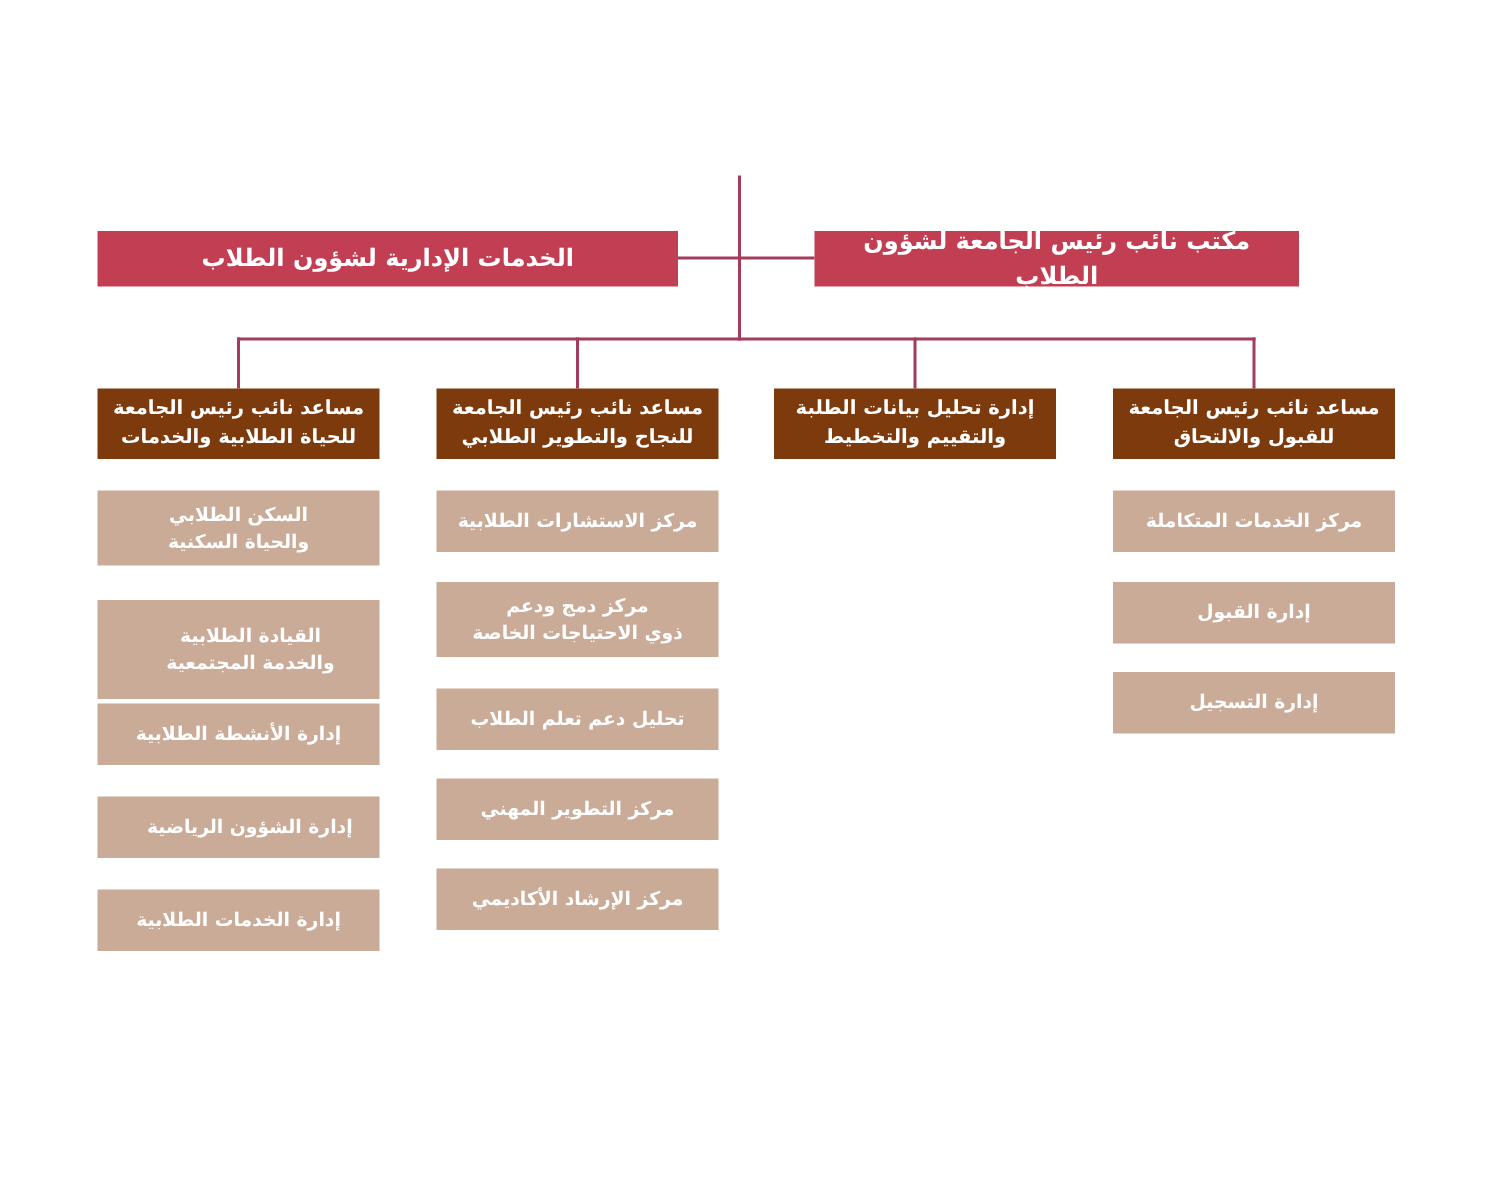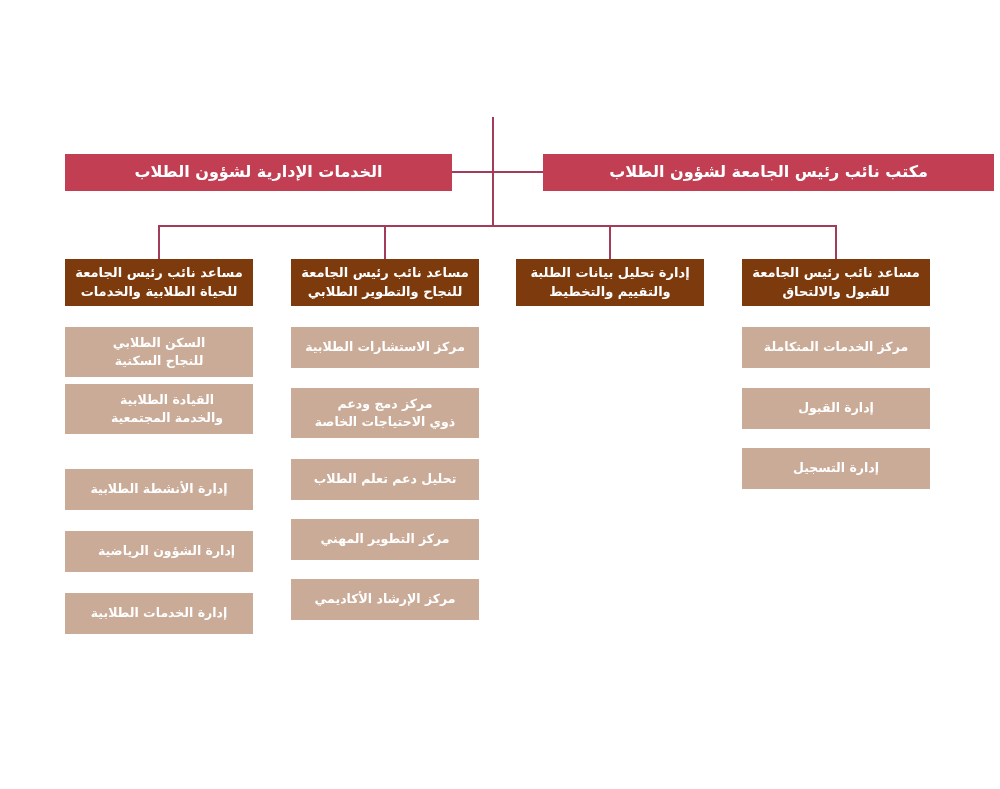--- a/index.html
+++ b/index.html
@@ -39,34 +39,34 @@
   <div class="line" style="left:492px; top:117px; width:2px; height:110px;"></div>
   <div class="line" style="left:452px; top:171px; width:91px; height:2px;"></div>
   <div class="line" style="left:158px; top:225px; width:679px; height:2px;"></div>
   <div class="line" style="left:158px; top:225px; width:2px; height:34px;"></div>
   <div class="line" style="left:384px; top:225px; width:2px; height:34px;"></div>
   <div class="line" style="left:609px; top:225px; width:2px; height:34px;"></div>
   <div class="line" style="left:835px; top:225px; width:2px; height:34px;"></div>
 
 
   <div class="node l2" style="left:65px; top:154px; width:387px; height:37px;">الخدمات الإدارية لشؤون الطلاب</div>
-  <div class="node l2" style="left:543px; top:154px; width:451px; height:37px;">مكتب نائب رئيس الجامعة لشؤون الطلاب</div>
+  <div class="node l2" style="left:543px; top:154px; width:323px; height:37px;">مكتب نائب رئيس الجامعة لشؤون الطلاب</div>
 
   <div class="node l3" style="left:65px; top:259px; width:188px; height:47px;">مساعد نائب رئيس الجامعة
 للحياة الطلابية والخدمات</div>
   <div class="node l3" style="left:291px; top:259px; width:188px; height:47px;">مساعد نائب رئيس الجامعة
 للنجاح والتطوير الطلابي</div>
   <div class="node l3" style="left:516px; top:259px; width:188px; height:47px;">إدارة تحليل بيانات الطلبة
 والتقييم والتخطيط</div>
   <div class="node l3" style="left:742px; top:259px; width:188px; height:47px;">مساعد نائب رئيس الجامعة
 للقبول والالتحاق</div>
 
   <div class="node leaf" style="left:65px; top:327px; width:188px; height:50px;">السكن الطلابي
-للنجاح السكنية</div>
-  <div class="node leaf" style="left:65px; top:384px; width:188px; height:50px;padding-left:24px;">القيادة الطلابية
+والحياة السكنية</div>
+  <div class="node leaf" style="left:65px; top:400px; width:188px; height:66px;padding-left:24px;">القيادة الطلابية
 والخدمة المجتمعية</div>
   <div class="node leaf" style="left:65px; top:469px; width:188px; height:41px;">إدارة الأنشطة الطلابية</div>
   <div class="node leaf" style="left:65px; top:531px; width:188px; height:41px;padding-left:23px;">إدارة الشؤون الرياضية</div>
   <div class="node leaf" style="left:65px; top:593px; width:188px; height:41px;">إدارة الخدمات الطلابية</div>
 
   <div class="node leaf" style="left:291px; top:327px; width:188px; height:41px;">مركز الاستشارات الطلابية</div>
   <div class="node leaf" style="left:291px; top:388px; width:188px; height:50px;">مركز دمج ودعم
 ذوي الاحتياجات الخاصة</div>
   <div class="node leaf" style="left:291px; top:459px; width:188px; height:41px;">تحليل دعم تعلم الطلاب</div>
   <div class="node leaf" style="left:291px; top:519px; width:188px; height:41px;">مركز التطوير المهني</div>

